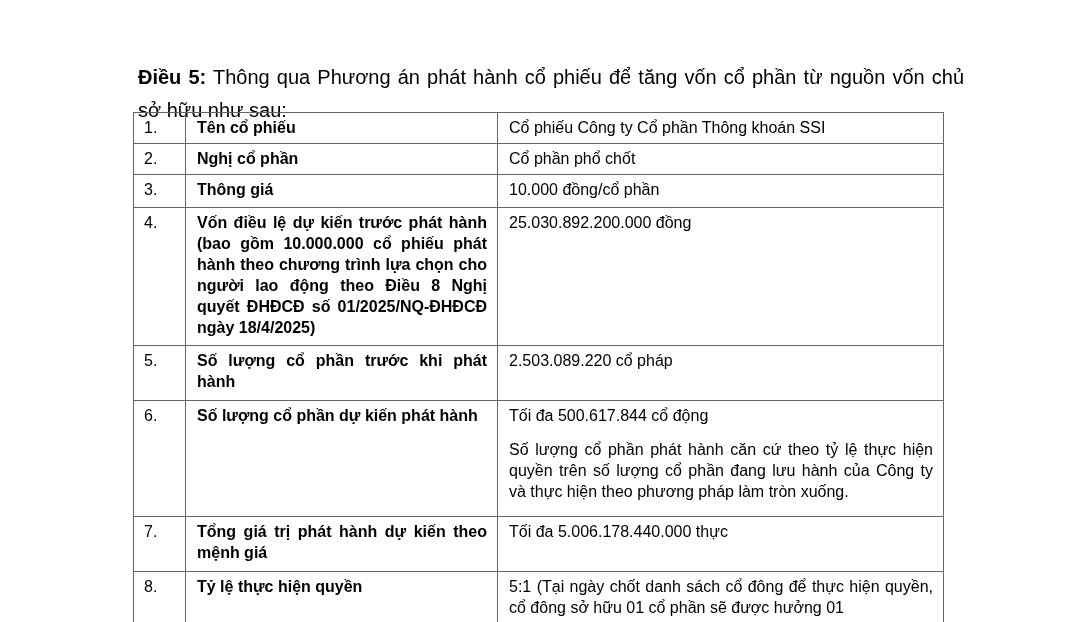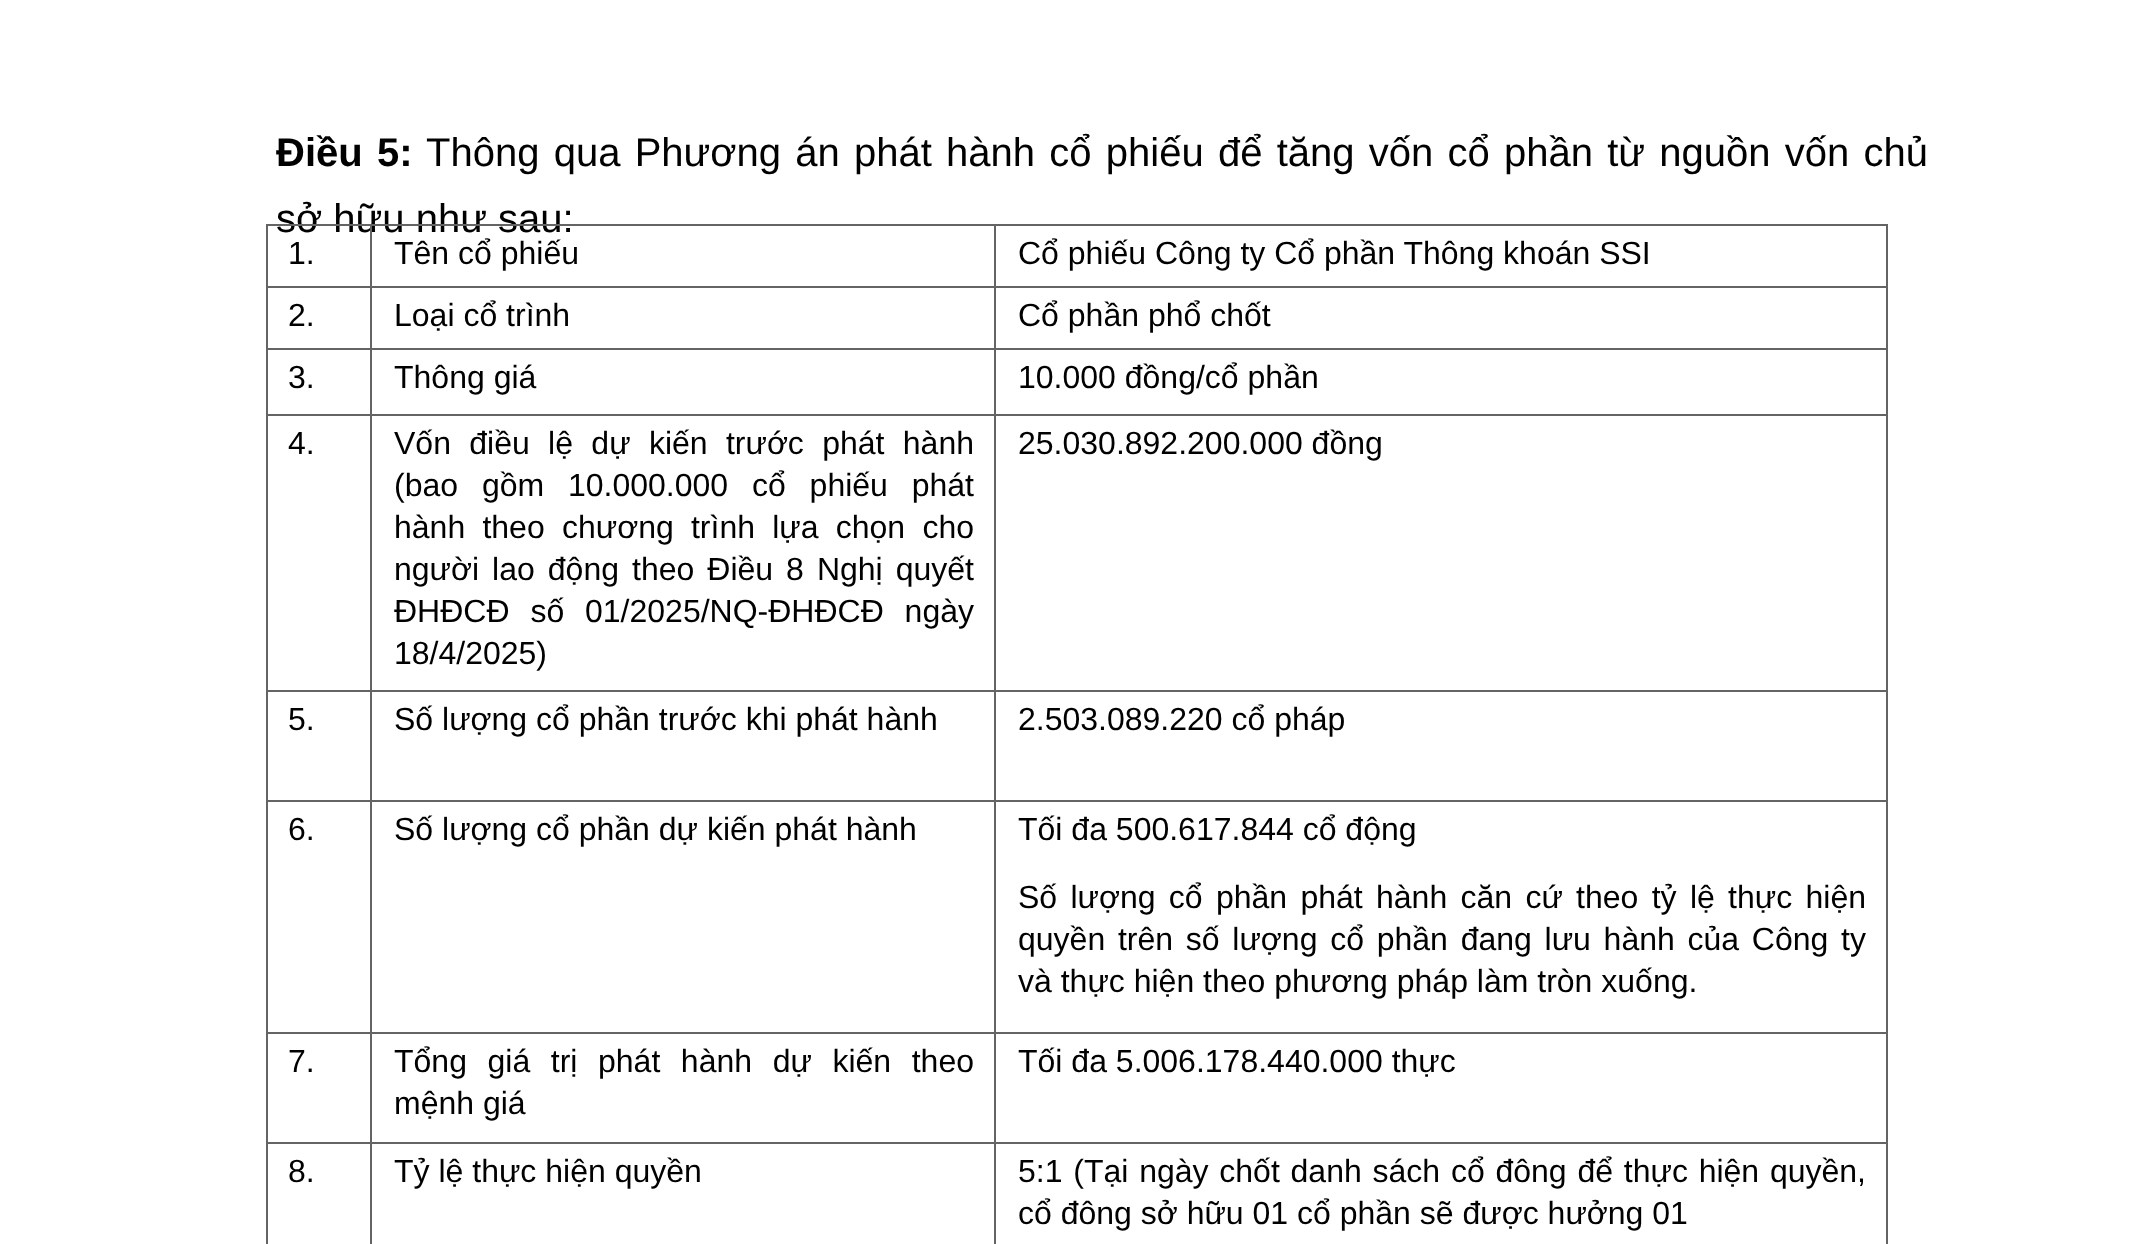--- a/index.html
+++ b/index.html
@@ -37,21 +37,21 @@
     font-size: 16px;
     line-height: 21px;
   }
   .doc-table td {
     border: 1px solid #646464;
     vertical-align: top;
     padding: 4px 10px 4px 10px;
     overflow: hidden;
   }
   .doc-table td.c-num   { padding-left: 10px; }
-  .doc-table td.c-label { padding-left: 11px; text-align: justify; }
+  .doc-table td.c-label { padding-left: 11px; text-align: justify; font-weight: bold; }
   .doc-table td.c-value { padding-left: 11px; }
   .doc-table td.c-value p {
     margin: 0;
     text-align: justify;
   }
   .doc-table td.c-value p + p { margin-top: 13px; }
 
   
   .doc-table tr:nth-child(1) { height: 31px; }
   .doc-table tr:nth-child(2) { height: 31px; }
@@ -76,21 +76,21 @@
   <tbody>
       <tr>
     <td class="c-num"><span>1.</span></td>
     <td class="c-label"><span>Tên cổ phiếu</span></td>
     <td class="c-value">
           <p>Cổ phiếu Công ty Cổ phần Thông khoán SSI</p>
         </td>
   </tr>
       <tr>
     <td class="c-num"><span>2.</span></td>
-    <td class="c-label"><span>Loại cổ trình</span></td>
+    <td class="c-label"><span>Nghị cổ phần</span></td>
     <td class="c-value">
           <p>Cổ phần phổ chốt</p>
         </td>
   </tr>
       <tr>
     <td class="c-num"><span>3.</span></td>
     <td class="c-label"><span>Thông giá</span></td>
     <td class="c-value">
           <p>10.000 đồng/cổ phần</p>
         </td>

